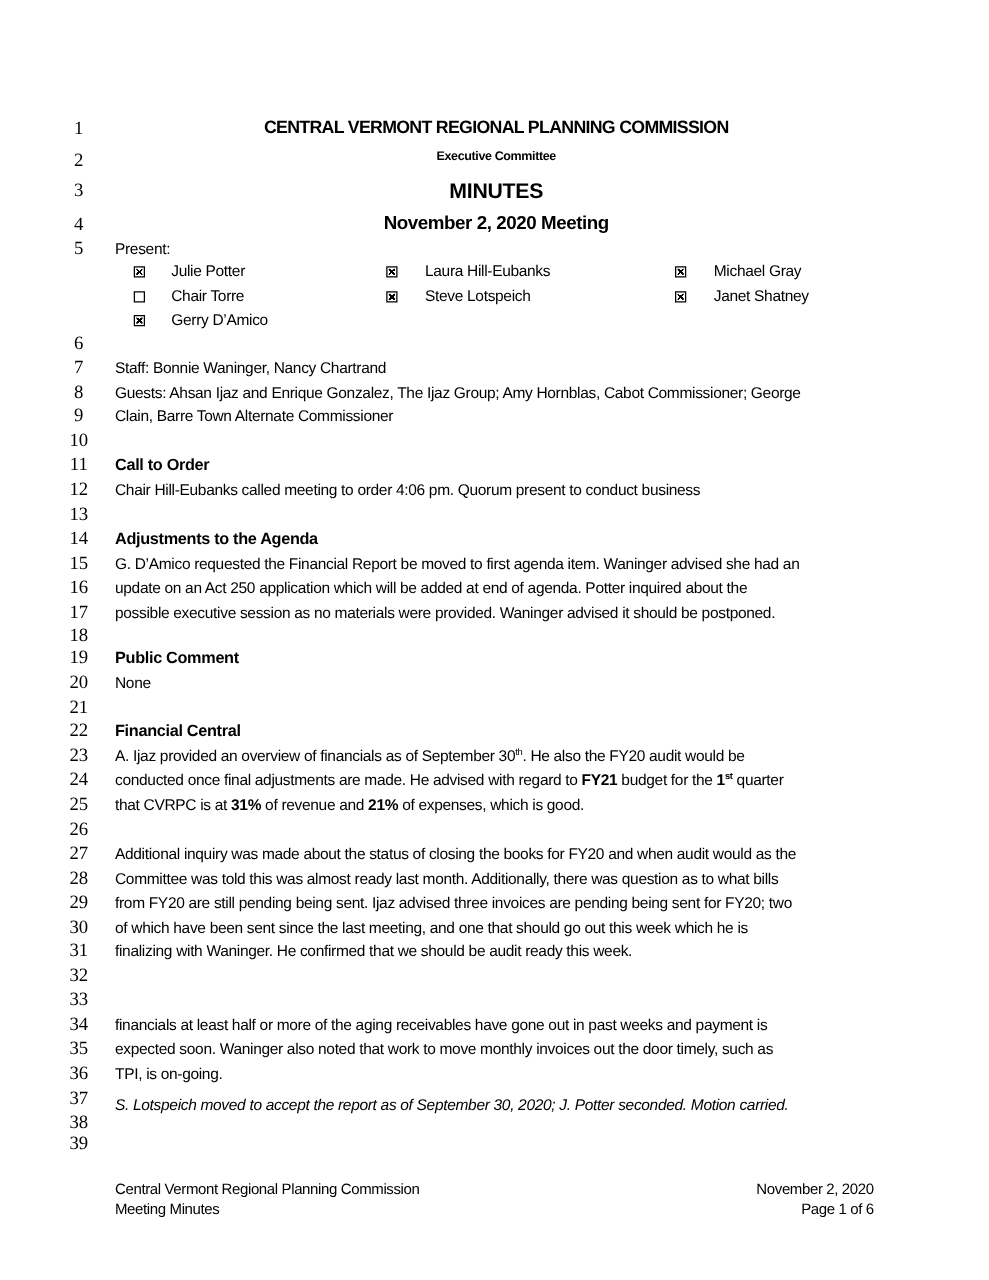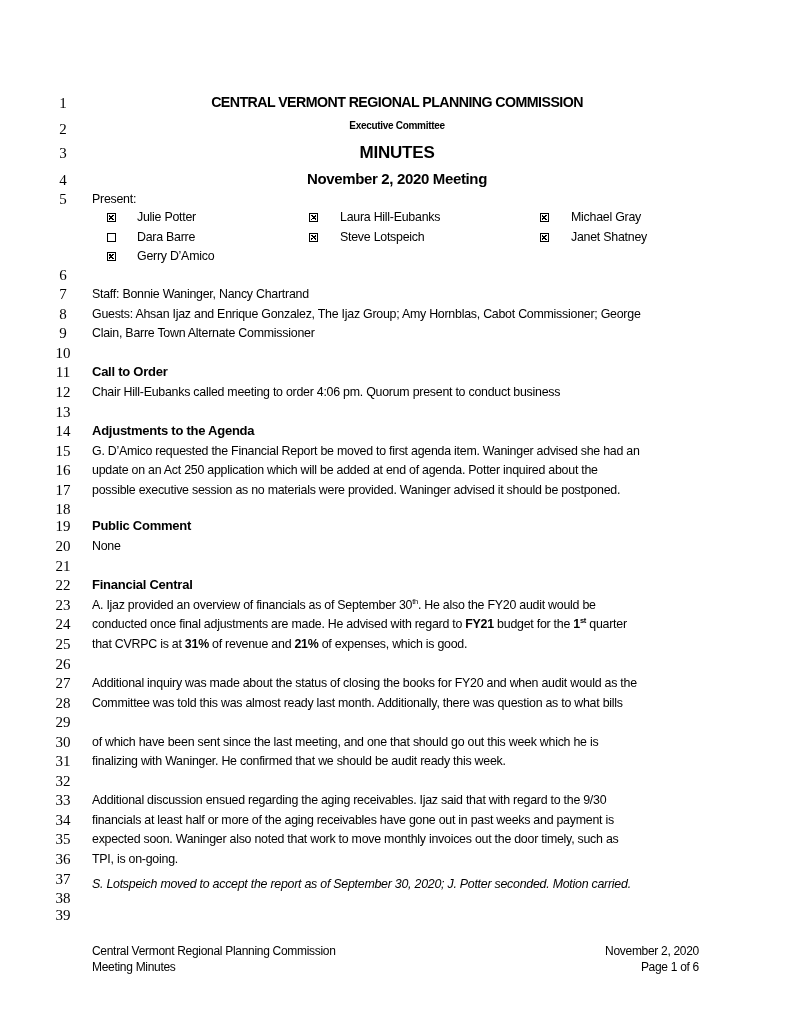--- a/index.html
+++ b/index.html
@@ -90,21 +90,21 @@
     <div>
       <span class="cb checked" style="left:309px; top:213px;"></span>
       <span class="name" style="left:340px; top:208px;">Laura Hill-Eubanks</span>
     </div>
     <div>
       <span class="cb checked" style="left:540px; top:213px;"></span>
       <span class="name" style="left:571px; top:208px;">Michael Gray</span>
     </div>
     <div>
       <span class="cb" style="left:107px; top:233px;"></span>
-      <span class="name" style="left:137px; top:228px;">Dara Barre</span>
+      <span class="name" style="left:137px; top:228px;">Chair Torre</span>
     </div>
     <div>
       <span class="cb checked" style="left:309px; top:233px;"></span>
       <span class="name" style="left:340px; top:228px;">Steve Lotspeich</span>
     </div>
     <div>
       <span class="cb checked" style="left:540px; top:233px;"></span>
       <span class="name" style="left:571px; top:228px;">Janet Shatney</span>
     </div>
     <div>
@@ -128,24 +128,24 @@
   <div class="txt heading" style="top:517px;">Public Comment</div>
   <div class="txt" style="top:537px;">None</div>
 
   <div class="txt heading" style="top:576px;">Financial Central</div>
   <div class="txt" style="top:596px;"><span>A. Ijaz provided an overview of financials as of September 30</span><sup>th</sup><span>.  He also the FY20 audit would be</span></div>
   <div class="txt" style="top:615px;"><span>conducted once final adjustments are made.  He advised with regard to </span><b>FY21</b><span> budget for the </span><b>1</b><sup style="font-weight:bold;">st</sup><span> quarter</span></div>
   <div class="txt" style="top:635px;"><span>that CVRPC is at </span><b>31%</b><span> of revenue and </span><b>21%</b><span> of expenses, which is good.</span></div>
 
   <div class="txt" style="top:674px;">Additional inquiry was made about the status of closing the books for FY20 and when audit would as the</div>
   <div class="txt" style="top:694px;">Committee was told this was almost ready last month.  Additionally, there was question as to what bills</div>
+  <div class="txt" style="top:713px;">from FY20 are still pending being sent.  Ijaz advised three invoices are pending being sent for FY20; two</div>
   <div class="txt" style="top:752px;">finalizing with Waninger.  He confirmed that we should be audit ready this week.</div>
   <div class="txt" style="top:733px;">of which have been sent since the last meeting, and one that should go out this week which he is</div>
 
-  <div class="txt" style="top:791px;">Additional discussion ensued regarding the aging receivables.  Ijaz said that with regard to the 9/30</div>
   <div class="txt" style="top:811px;">financials at least half or more of the aging receivables have gone out in past weeks and payment is</div>
   <div class="txt" style="top:830px;">expected soon.  Waninger also noted that work to move monthly invoices out the door timely, such as</div>
   <div class="txt" style="top:850px;">TPI, is on-going.</div>
 
   <div class="txt italic" style="top:875px;">S. Lotspeich moved to accept the report as of September 30, 2020; J. Potter seconded.  Motion carried.</div>
 
   <div class="footer" style="left:92px; top:944px;">Central Vermont Regional Planning Commission</div>
   <div class="footer" style="left:92px; top:960px;">Meeting Minutes</div>
   <div class="footer right" style="right:92px; top:944px;">November 2, 2020</div>
   <div class="footer right" style="right:92px; top:960px;">Page 1 of 6</div>

